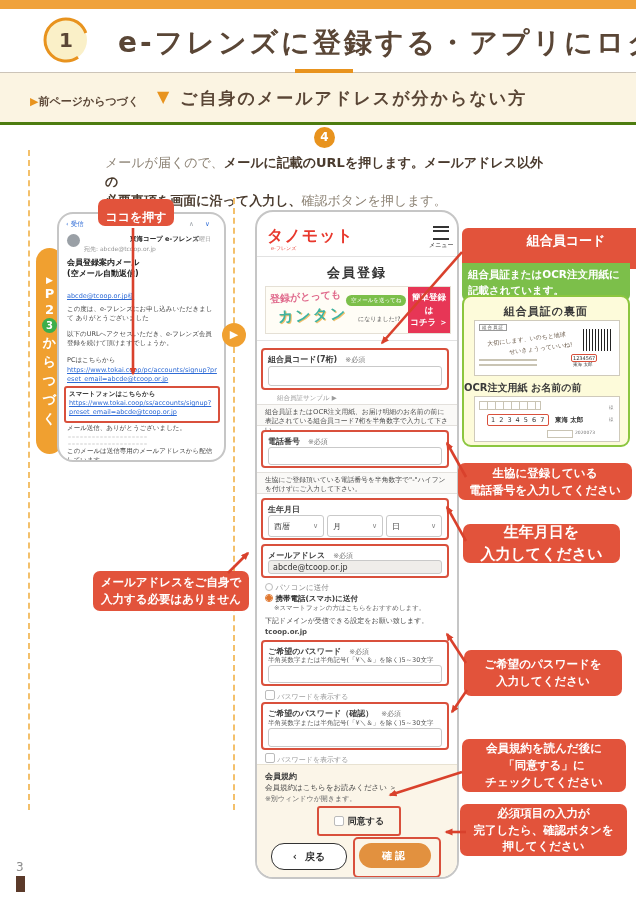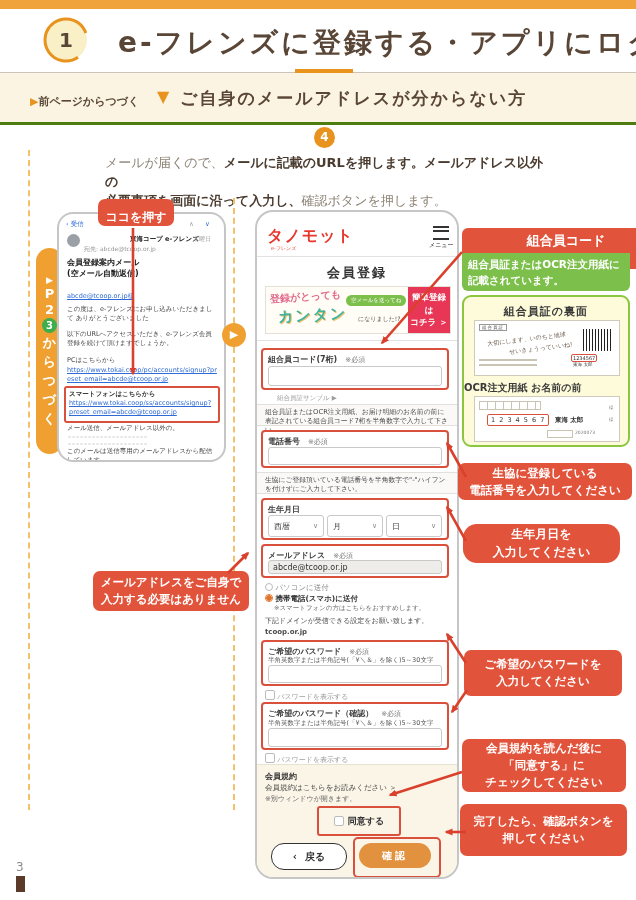--- a/index.html
+++ b/index.html
@@ -85,21 +85,21 @@
       </div>
       <span class="etxt elink" style="left:8px;top:78px;">abcde@tcoop.or.jp様</span>
       <div class="etxt" style="left:8px;top:91px;width:150px;">この度は、e-フレンズにお申し込みいただきまして ありがとうございました</div>
       <div class="etxt" style="left:8px;top:116px;width:150px;">以下のURLへアクセスいただき、e-フレンズ会員登録を続けて頂けますでしょうか。</div>
       <span class="etxt" style="left:8px;top:142px;">PCはこちらから</span>
       <div class="etxt elink" style="left:8px;top:152px;width:150px;">https://www.tokai.coop/pc/accounts/signup?preset_email=abcde@tcoop.or.jp</div>
       <div class="a" style="left:5px;top:172px;width:152px;height:33px;border:2px solid #D9503C;border-radius:3px;">
         <span class="etxt" style="left:3px;top:2px;font-weight:bold;color:#333;">スマートフォンはこちらから</span>
         <div class="etxt elink" style="left:3px;top:11px;width:144px;">https://www.tokai.coop/ss/accounts/signup?preset_email=abcde@tcoop.or.jp</div>
       </div>
-      <div class="etxt" style="left:8px;top:210px;">メール送信、メールアドレス以外の。</div>
+      <div class="etxt" style="left:8px;top:210px;">メール送信、ありがとうございました。</div>
       <div class="etxt" style="left:8px;top:219px;color:#AAA;font-size:5px;letter-spacing:-1px;">＝＝＝＝＝＝＝＝＝＝＝＝＝＝＝＝＝＝＝＝</div>
       <div class="etxt" style="left:8px;top:226px;color:#AAA;font-size:5px;letter-spacing:-1px;">＝＝＝＝＝＝＝＝＝＝＝＝＝＝＝＝＝＝＝＝</div>
       <div class="etxt" style="left:8px;top:233px;width:150px;">このメールは送信専用のメールアドレスから配信しています。</div>
     </div>
   </div>
 
   <div class="co" style="left:98px;top:199px;width:76px;height:27px;font-size:12px;z-index:70;justify-content:flex-end;">
     <div>ココを押す</div>
   </div>
 
@@ -199,21 +199,21 @@
           </div>
         <div class="a" style="left:96px;top:72px;width:84px;height:37px;border:2px solid #D9503C;border-radius:5px;"></div>
         <div class="a" style="left:102px;top:78px;width:72px;height:25px;border-radius:13px;background:#E2913F;color:#fff;font-size:10px;font-weight:bold;text-align:center;line-height:25px;letter-spacing:3px;">確認</div>
       </div>
     </div>
   </div>
 
   <div class="a" style="left:462px;top:228px;width:168px;height:41px;background:#E2533B;border-radius:6px 6px 0 0;color:#fff;font-weight:bold;font-size:13px;text-align:center;line-height:25px;padding-left:20px;">
     <span>組合員コード</span>
   </div>
-  <div class="a" style="left:462px;top:253px;width:168px;height:38px;background:#7CBF4A;border-radius:0 0 6px 6px;color:#fff;font-weight:bold;font-size:10.5px;line-height:1.55;padding:3px 6px;box-sizing:border-box;">
+  <div class="a" style="left:462px;top:263px;width:168px;height:38px;background:#7CBF4A;border-radius:0 0 6px 6px;color:#fff;font-weight:bold;font-size:10.5px;line-height:1.55;padding:3px 6px;box-sizing:border-box;">
     <div>組合員証またはOCR注文用紙に</div>
       <div>記載されています。</div>
   </div>
 
   <div class="a" style="left:462px;top:295px;width:168px;height:152px;background:#FDFBDA;border:2px solid #8CC63F;border-radius:9px;box-sizing:border-box;">
     <div class="a" style="left:0;top:7px;width:164px;text-align:center;font-size:11px;font-weight:bold;color:#3A3A3A;letter-spacing:1px;">組合員証の裏面</div>
 
     <div class="a" style="left:10px;top:23px;width:144px;height:54px;background:#fff;border:1px solid #CFCABB;">
       <span class="a" style="left:4px;top:3px;font-size:4.5px;color:#555;border:1px solid #999;padding:0 2px;letter-spacing:1px;">組合員証</span>
       <span class="a" style="left:12px;top:14px;font-size:6px;color:#6B5B4B;transform:rotate(-7deg);white-space:nowrap;">大切にします、いのちと地球</span>
@@ -234,38 +234,39 @@
       <span class="a" style="left:134px;top:20px;font-size:4.5px;color:#777;">様</span>
       <span class="a" style="left:100px;top:33px;font-size:4.5px;color:#777;">2020073</span>
       <div class="a" style="left:72px;top:33px;width:24px;height:6px;border:1px solid #C9C4B4;"></div>
     </div>
   </div>
 
   <div class="co" style="left:458px;top:463px;width:174px;height:37px;font-size:11.5px;">
     <div>生協に登録している</div>
       <div>電話番号を入力してください</div>
   </div>
-  <div class="co" style="left:463px;top:524px;width:157px;height:39px;font-size:12px;border-radius:14px;">
+  <div class="co" style="left:463px;top:524px;width:157px;height:39px;font-size:15px;">
     <div>生年月日を</div>
       <div>入力してください</div>
   </div>
   <div class="co" style="left:93px;top:571px;width:156px;height:40px;font-size:11.5px;">
     <div>メールアドレスをご自身で</div>
       <div>入力する必要はありません</div>
   </div>
   <div class="co" style="left:464px;top:650px;width:158px;height:46px;font-size:11.5px;">
     <div>ご希望のパスワードを</div>
       <div>入力してください</div>
   </div>
   <div class="co" style="left:462px;top:739px;width:164px;height:53px;font-size:11.5px;">
     <div>会員規約を読んだ後に</div>
       <div>「同意する」に</div>
       <div>チェックしてください</div>
   </div>
   <div class="co" style="left:460px;top:804px;width:167px;height:52px;font-size:11.5px;">
+    <div>必須項目の入力が</div>
       <div>完了したら、確認ボタンを</div>
       <div>押してください</div>
   </div>
 
   <div class="a" style="left:16px;top:860px;font-size:12px;color:#8C8C8C;">3</div>
   <div class="a" style="left:16px;top:876px;width:9px;height:16px;background:#5B3A2A;"></div>
 
   <svg class="ov" width="636" height="900" viewBox="0 0 636 900">
     <defs>
       <marker id="ah" markerWidth="9" markerHeight="8" refX="6.5" refY="3.5" orient="auto" markerUnits="userSpaceOnUse">

